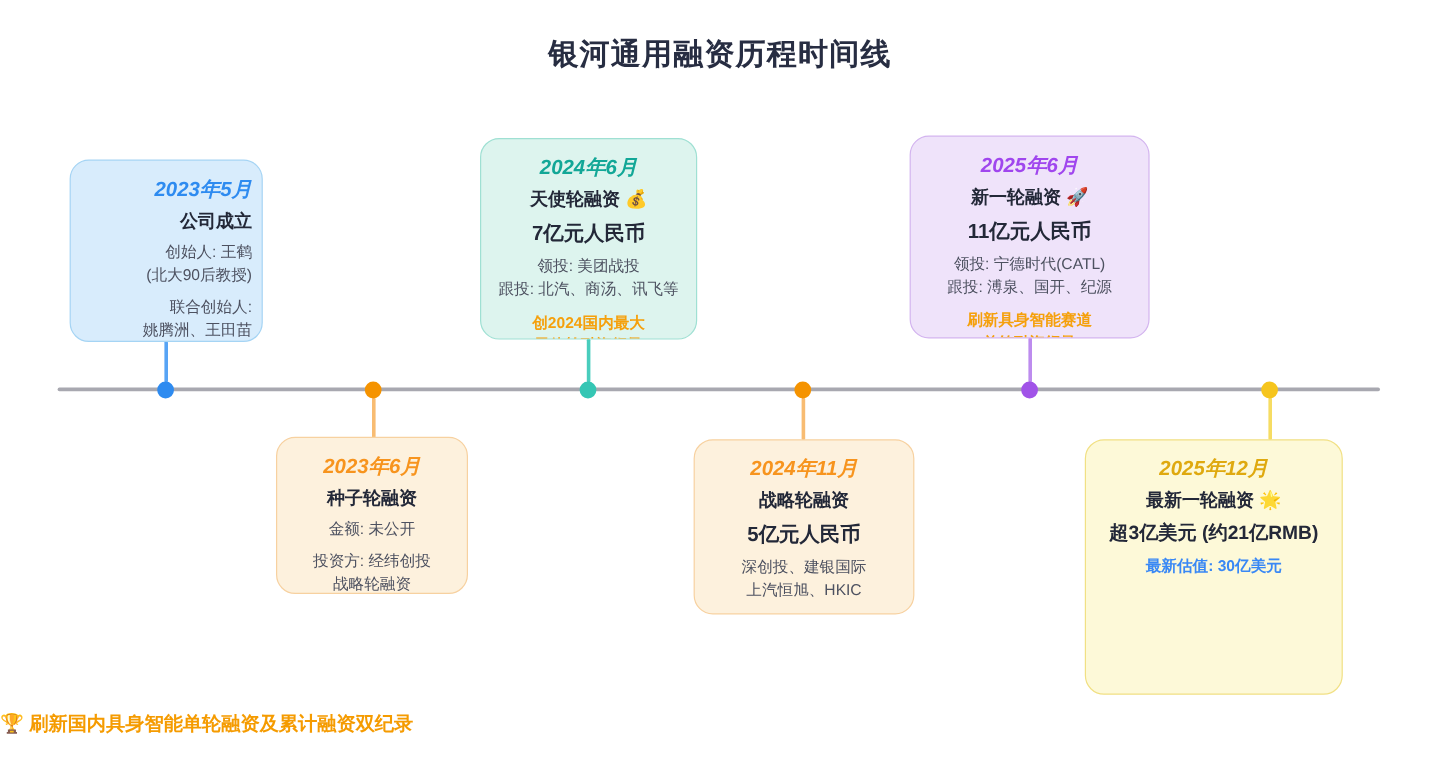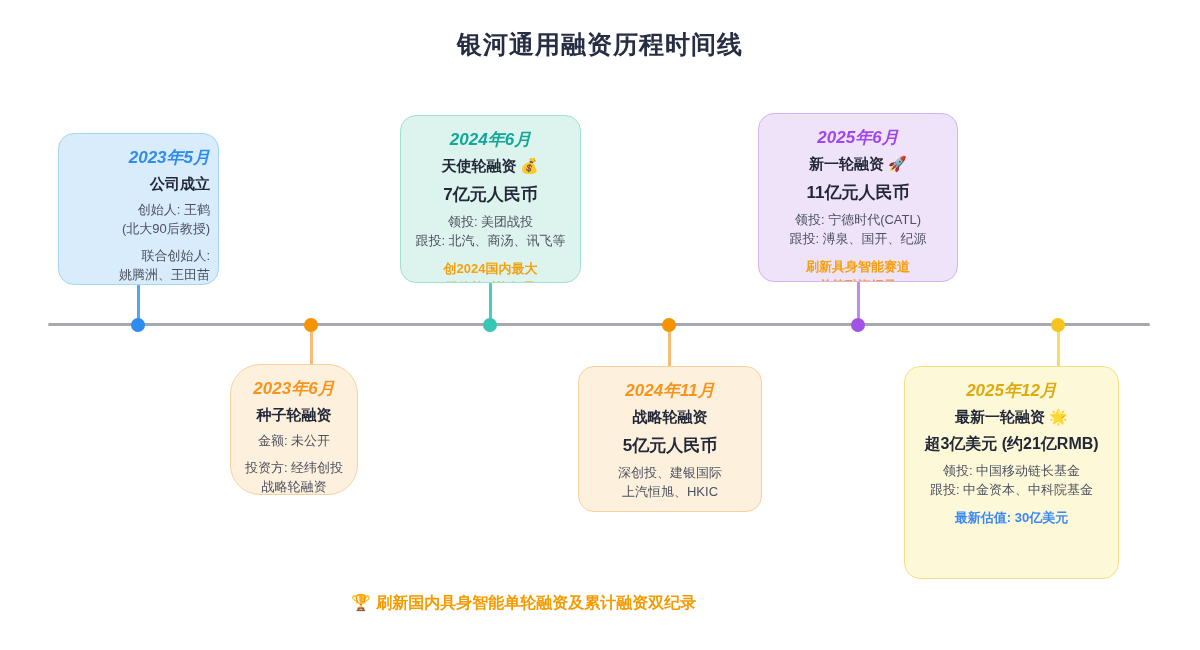--- a/index.html
+++ b/index.html
@@ -49,21 +49,21 @@
   .para { margin-bottom: 8px; }
   .para:last-child { margin-bottom: 0; }
   .line { font-size: 13px; color: #4d5160; line-height: 1.45; }
 
   .hl-para { margin-top: 4px; margin-bottom: 6px; }
   .hl-line { font-size: 13px; font-weight: bold; line-height: 1.5; }
   .hl-orange .hl-line { color: #f5a00c; }
   .hl-blue   .hl-line { color: #3988f5; }
 
   .footer-note {
-    position: absolute; top: 593px; left: 0; width: 1048px; text-align: center;
+    position: absolute; top: 593px; left: 0; width: 1048px; 
     font-size: 16px; font-weight: bold; color: #f59b00;
   }
 </style>
 </head>
 <body>
 
 <div class="stage">
 
   <div class="page-title">银河通用融资历程时间线</div>
 
@@ -89,21 +89,21 @@
     <div class="para">
       <div class="line">创始人: 王鹤</div>
       <div class="line">(北大90后教授)</div>
     </div>
     <div class="para">
       <div class="line">联合创始人:</div>
       <div class="line">姚腾洲、王田苗</div>
     </div>
   </div>
 
-  <div class="card theme-orange" style="left:230px;top:364px;width:128px;height:131px;border-radius:30px;">
+  <div class="card theme-orange" style="left:230px;top:364px;width:160px;height:131px;">
     <div class="card-date">2023年6月</div>
     <div class="card-title">种子轮融资</div>
     <div class="para">
       <div class="line">金额: 未公开</div>
     </div>
     <div class="para">
       <div class="line">投资方: 经纬创投</div>
       <div class="line">战略轮融资</div>
     </div>
   </div>
@@ -155,24 +155,20 @@
     </div>
   </div>
 
   <div class="card theme-yellow" style="left:904px;top:366px;width:215px;height:213px;">
     <div class="card-date">2025年12月</div>
     <div class="card-title">
       <span>最新一轮融资</span>
       <span>🌟</span>
     </div>
     <div class="card-amount small">超3亿美元 (约21亿RMB)</div>
-    <div class="para">
-      <div class="line">领投: 中国移动链长基金</div>
-      <div class="line">跟投: 中金资本、中科院基金</div>
-    </div>
     <div class="hl-para hl-blue">
       <div class="hl-line">最新估值: 30亿美元</div>
     </div>
   </div>
 
   <div class="footer-note">
     <span>🏆</span>
     <span>刷新国内具身智能单轮融资及累计融资双纪录</span>
   </div>
 

